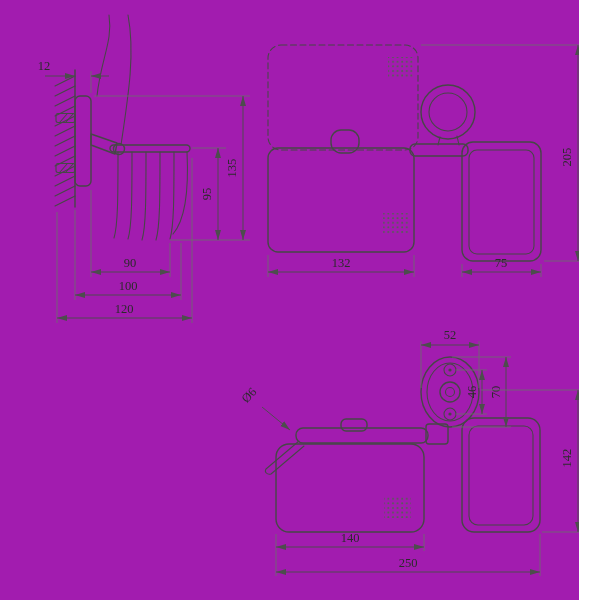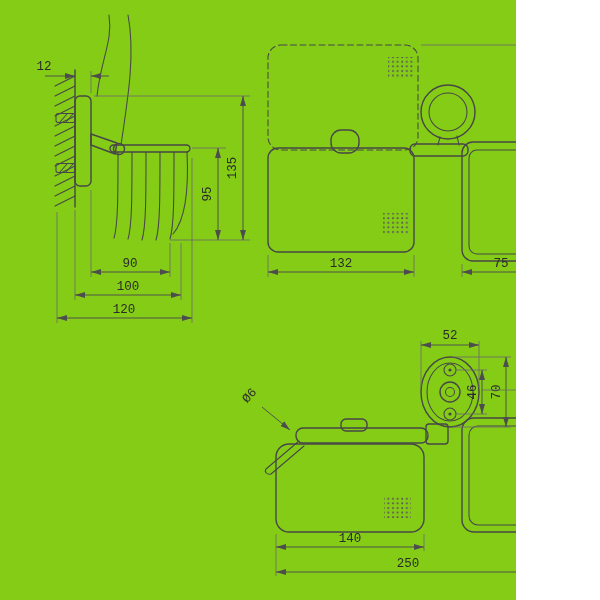--- a/index.html
+++ b/index.html
@@ -1,19 +1,19 @@
 <!DOCTYPE html>
 <html><head>
 <meta charset="utf-8">
 <style>
   html, body { margin: 0; padding: 0; background: #ffffff; }
   #stage {
-    width: 516px; height: 600px; background: #84cc16;
+    width: 579px; height: 600px; background: #a21caf;
     position: relative; overflow: hidden;
-    font-family: Liberation Mono, monospace;
+    font-family: Liberation Serif, serif;
   }
   svg { display: block; }
   .obj  { fill: none; stroke: #474747; stroke-width: 1.4; stroke-linecap: round; stroke-linejoin: round; }
   .obj2 { fill: none; stroke: #474747; stroke-width: 1.05; stroke-linecap: round; stroke-linejoin: round; }
   .dash { stroke-dasharray: 6 3.5; }
   .ext  { fill: none; stroke: #6d6d6d; stroke-width: 0.85; }
   .dim  { fill: none; stroke: #4d4d4d; stroke-width: 0.95; }
   .lbl  { font-size: 12.5px; fill: #2b2b2b; text-anchor: middle; }
   .dotfill { fill: url(#dots); stroke: none; }
 </style>

